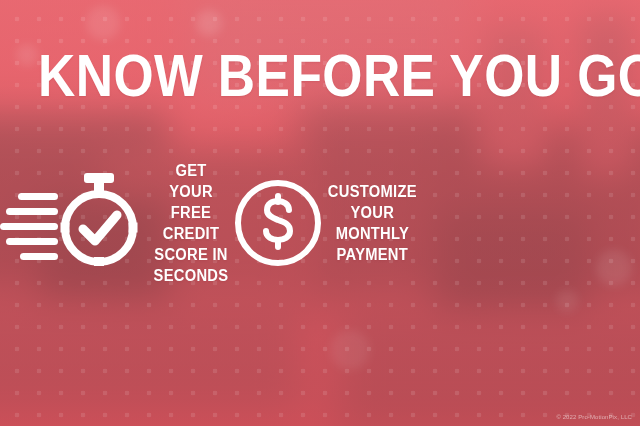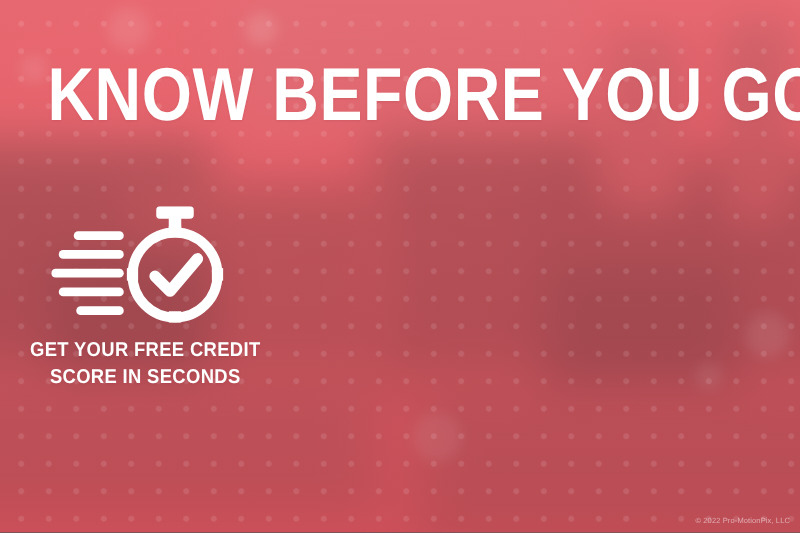--- a/index.html
+++ b/index.html
@@ -89,21 +89,21 @@
 
   .cols {
     position: absolute;
     left: 0;
     top: 160px;
     width: 640px;
     display: flex;
   }
   .col {
     display: flex;
-    flex-direction: column;
+    flex-direction: row;
     align-items: center;
   }
   .col-1 { width: 232px; }
   .col-2 { width: 180px; }
   .col-3 { width: 228px; }
 
   .icon-wrap {
     height: 110px;
     display: flex;
     align-items: center;
@@ -191,20 +191,34 @@
 
             <path d="M83 56 L95 68 L117 42" stroke="#ffffff" stroke-width="9" stroke-linecap="round" stroke-linejoin="round" fill="none"></path>
           </svg>
         </div>
         <div class="caption">
           <span>GET YOUR FREE CREDIT</span><br>
           <span>SCORE IN SECONDS</span>
         </div>
       </div>
 
+      <div class="col col-2">
+        <div class="icon-wrap">
+          <svg width="92" height="92" viewBox="0 0 92 92" fill="none">
+            <circle cx="46" cy="46" r="40" stroke="#ffffff" stroke-width="6" fill="none"></circle>
+            <path d="M57 33 C57 27 51 24 46 24 C40 24 35 27 35 33 C35 39 41 41 46 43 C52 45 58 47 58 54 C58 60 52 63 46 63 C40 63 34 60 34 54" stroke="#ffffff" stroke-width="6" stroke-linecap="round" fill="none"></path>
+            <rect x="43" y="16" width="6" height="12" rx="3" fill="#ffffff"></rect>
+            <rect x="43" y="60" width="6" height="13" rx="3" fill="#ffffff"></rect>
+          </svg>
+        </div>
+        <div class="caption">
+          <span>CUSTOMIZE YOUR</span><br>
+          <span>MONTHLY PAYMENT</span>
+        </div>
+      </div>
 
 
     </div>
 
     <div class="copyright">© 2022 Pro-MotionPix, LLC</div>
 
   </div>
 </div>
 
 </body></html>

